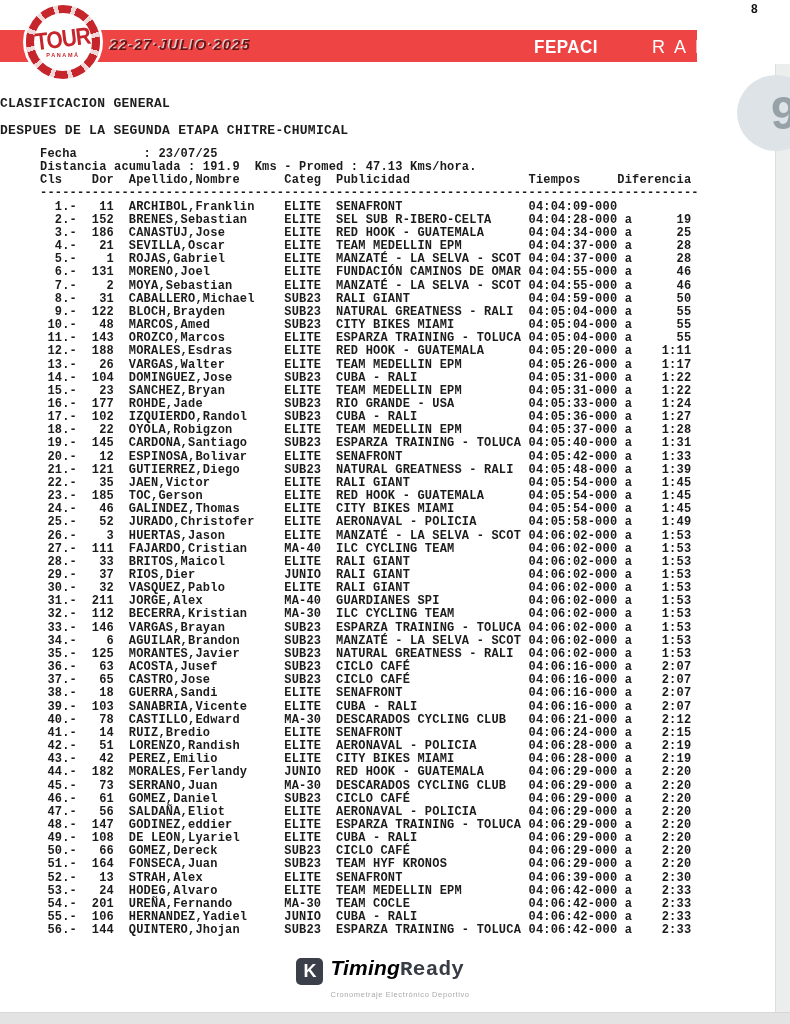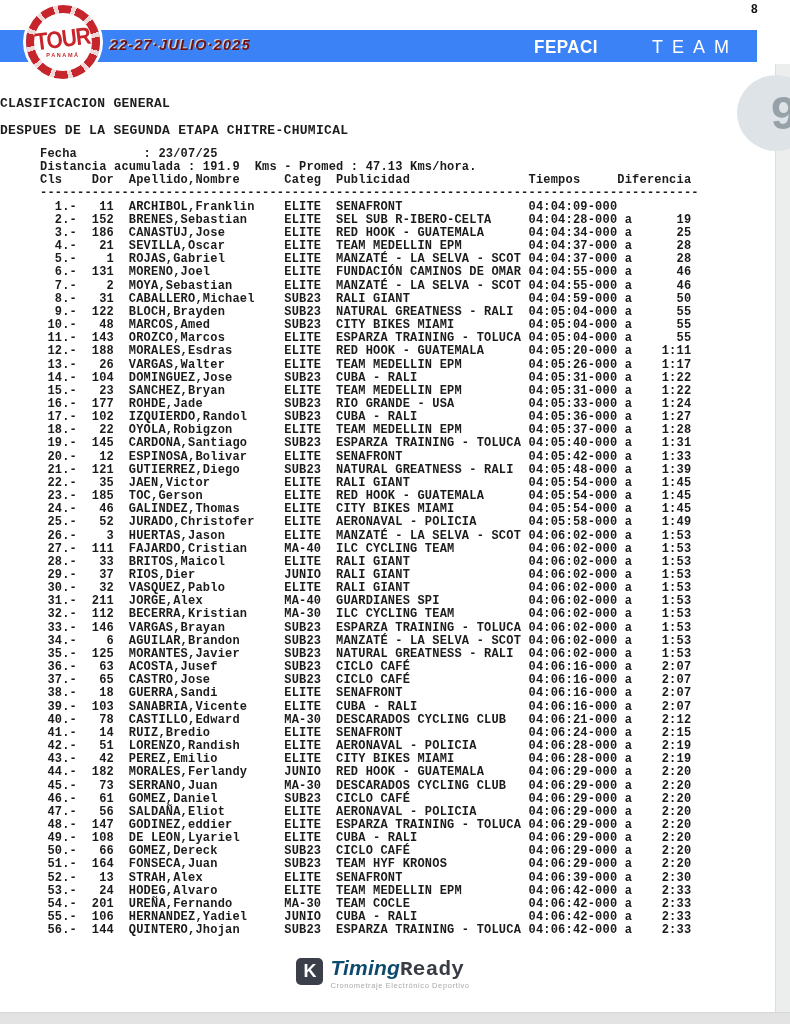--- a/index.html
+++ b/index.html
@@ -6,21 +6,21 @@
   body{
     width:790px;height:1024px;position:relative;overflow:hidden;
     background:#ffffff;font-family:"Liberation Sans",sans-serif;
   }
   .page{position:absolute;inset:0;background:#fff;}
 
   
   .page-number{position:absolute;left:751px;top:2px;font:bold 12px "Liberation Sans",sans-serif;color:#111;}
 
   
-  .band{position:absolute;left:0;top:30px;width:757px;height:32px;background:#3b82f6;}
+  .band{position:absolute;left:0;top:30px;width:697px;height:32px;background:#ef4444;}
   .band-date{
     position:absolute;left:110px;top:7px;
     font:italic 800 14.5px "Liberation Sans",sans-serif;letter-spacing:1.2px;
     color:#6d1216;text-shadow:-1.3px -1.3px 0 #d6d0cc;
   }
   .fepaci{
     position:absolute;left:534px;top:7px;
     font:800 17px "Liberation Sans",sans-serif;color:#fff;letter-spacing:.5px;
     transform:scaleY(1.08);transform-origin:top left;
   }
@@ -65,23 +65,23 @@
     position:absolute;left:0;top:956px;width:766px;
     display:flex;align-items:flex-start;justify-content:center;gap:7px;
   }
   .tr-square{
     width:27px;height:27px;border-radius:5px;background:#3a3f49;margin-top:2px;
     display:flex;align-items:center;justify-content:center;
     font:bold 18px "Liberation Sans",sans-serif;color:#fff;
   }
   .tr-textcol{display:flex;flex-direction:column;}
   .tr-wordmark{font:bold 21px "Liberation Sans",sans-serif;letter-spacing:.2px;}
-  .tr-timing{color:#0c4a6e;font-style:italic;}
+  .tr-timing{color:#000000;font-style:italic;}
   .tr-ready{color:#383d45;font-family:Liberation Mono, monospace;}
-  .tr-sub{font:400 7.5px "Liberation Sans",sans-serif;color:#a9a9a9;letter-spacing:.6px;margin-top:0;}
+  .tr-sub{font:400 7.5px "Liberation Sans",sans-serif;color:#a9a9a9;letter-spacing:.6px;margin-top:9px;}
 
   
   .right-strip{position:absolute;left:775px;top:64px;width:15px;height:948px;background:#eceeee;border-left:1px solid #dcdede;}
   .page-bubble{
     position:absolute;left:737px;top:75px;width:78px;height:76px;border-radius:50%;
     background:#dde3e6;z-index:3;
   }
   .page-bubble span{
     position:absolute;left:34px;top:11px;
     font:bold 46px "Liberation Sans",sans-serif;color:#97a2a8;
@@ -91,21 +91,21 @@
 </head>
 <body>
 
 <div class="page">
 
   <div class="page-number">8</div>
 
   <div class="band">
     <div class="band-date">22-27·JULIO·2025</div>
     <div class="fepaci">FEPACI</div>
-    <div class="rali">TEAM</div>
+    <div class="rali">RALI</div>
   </div>
 
   <div class="tour-logo">
     <div class="tour-logo-inner">
       <div class="tour-word">TOUR</div>
       <div class="tour-sub">PANAMÁ</div>
     </div>
   </div>
 
   <div class="doc-title">CLASIFICACION GENERAL</div>

